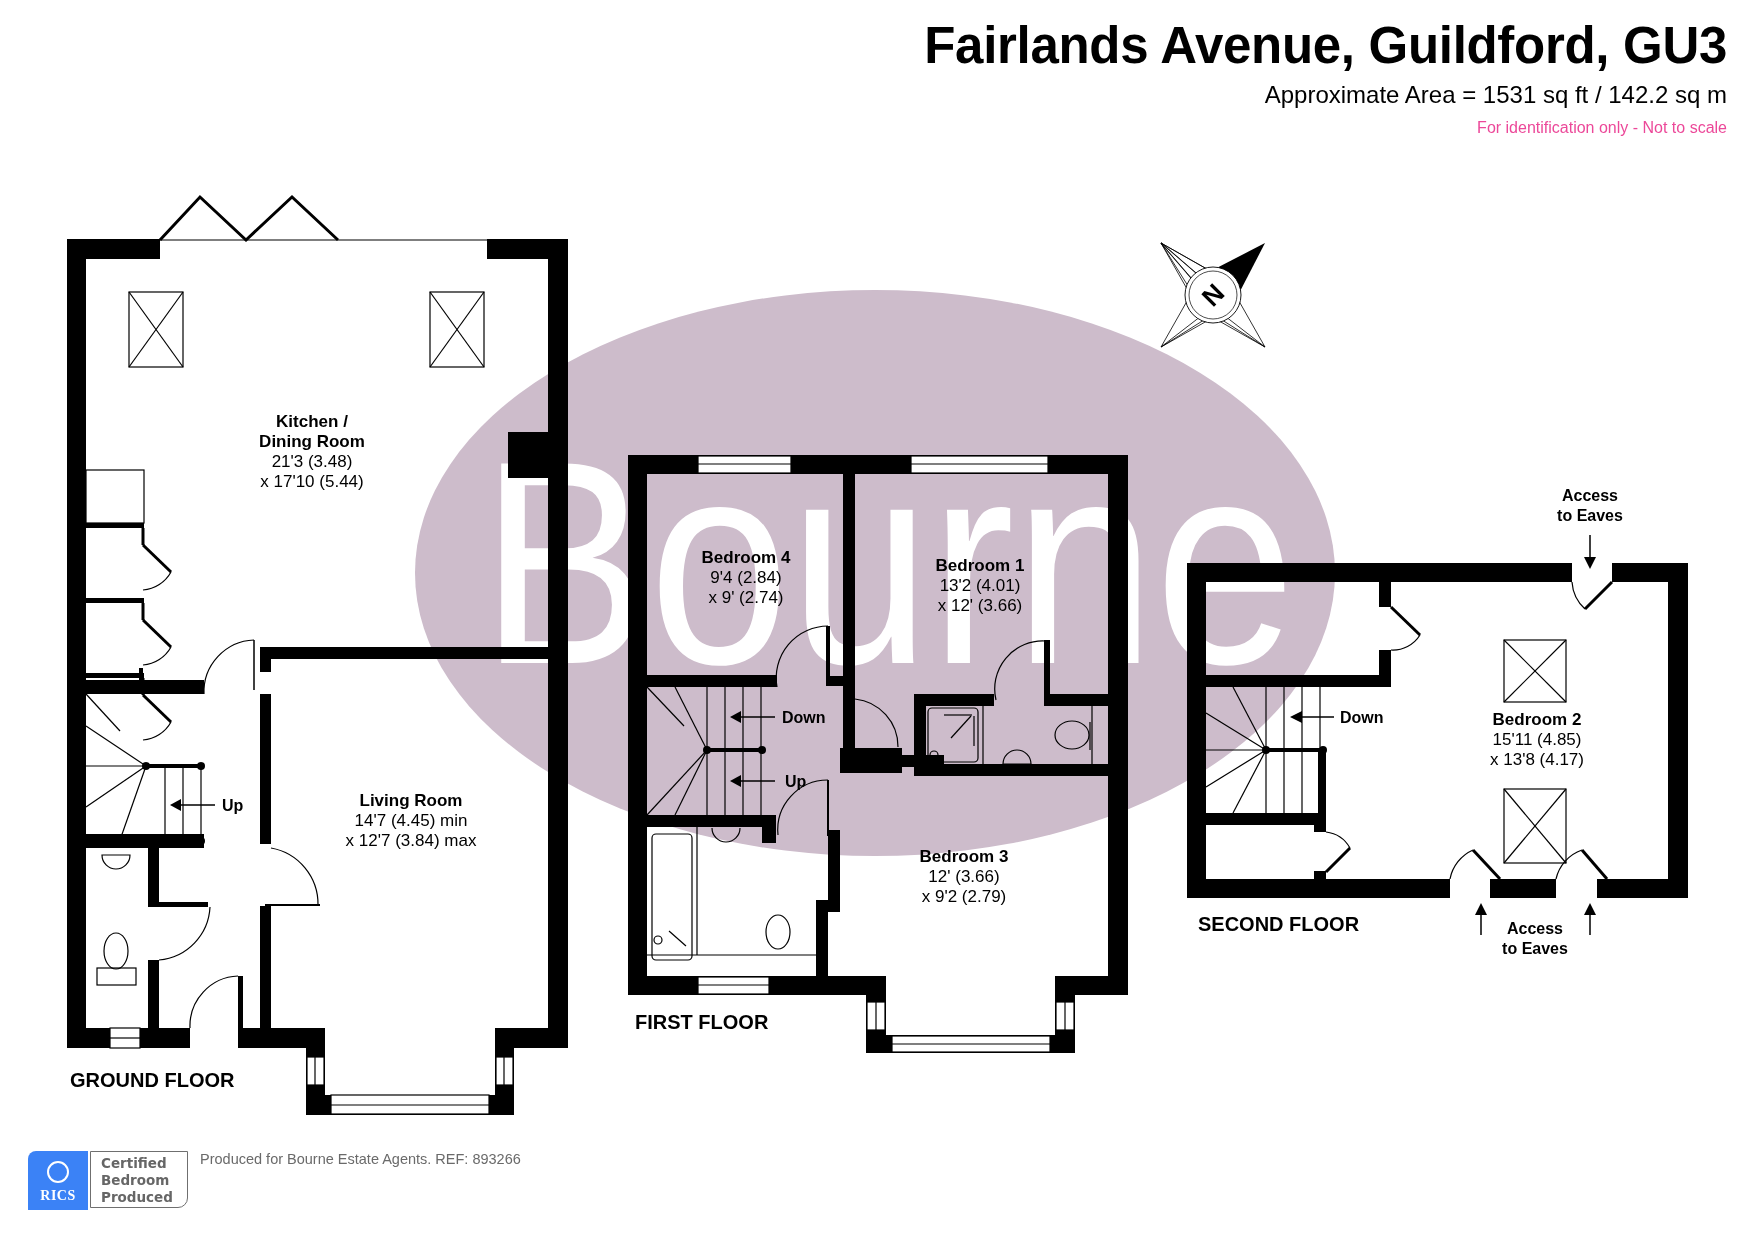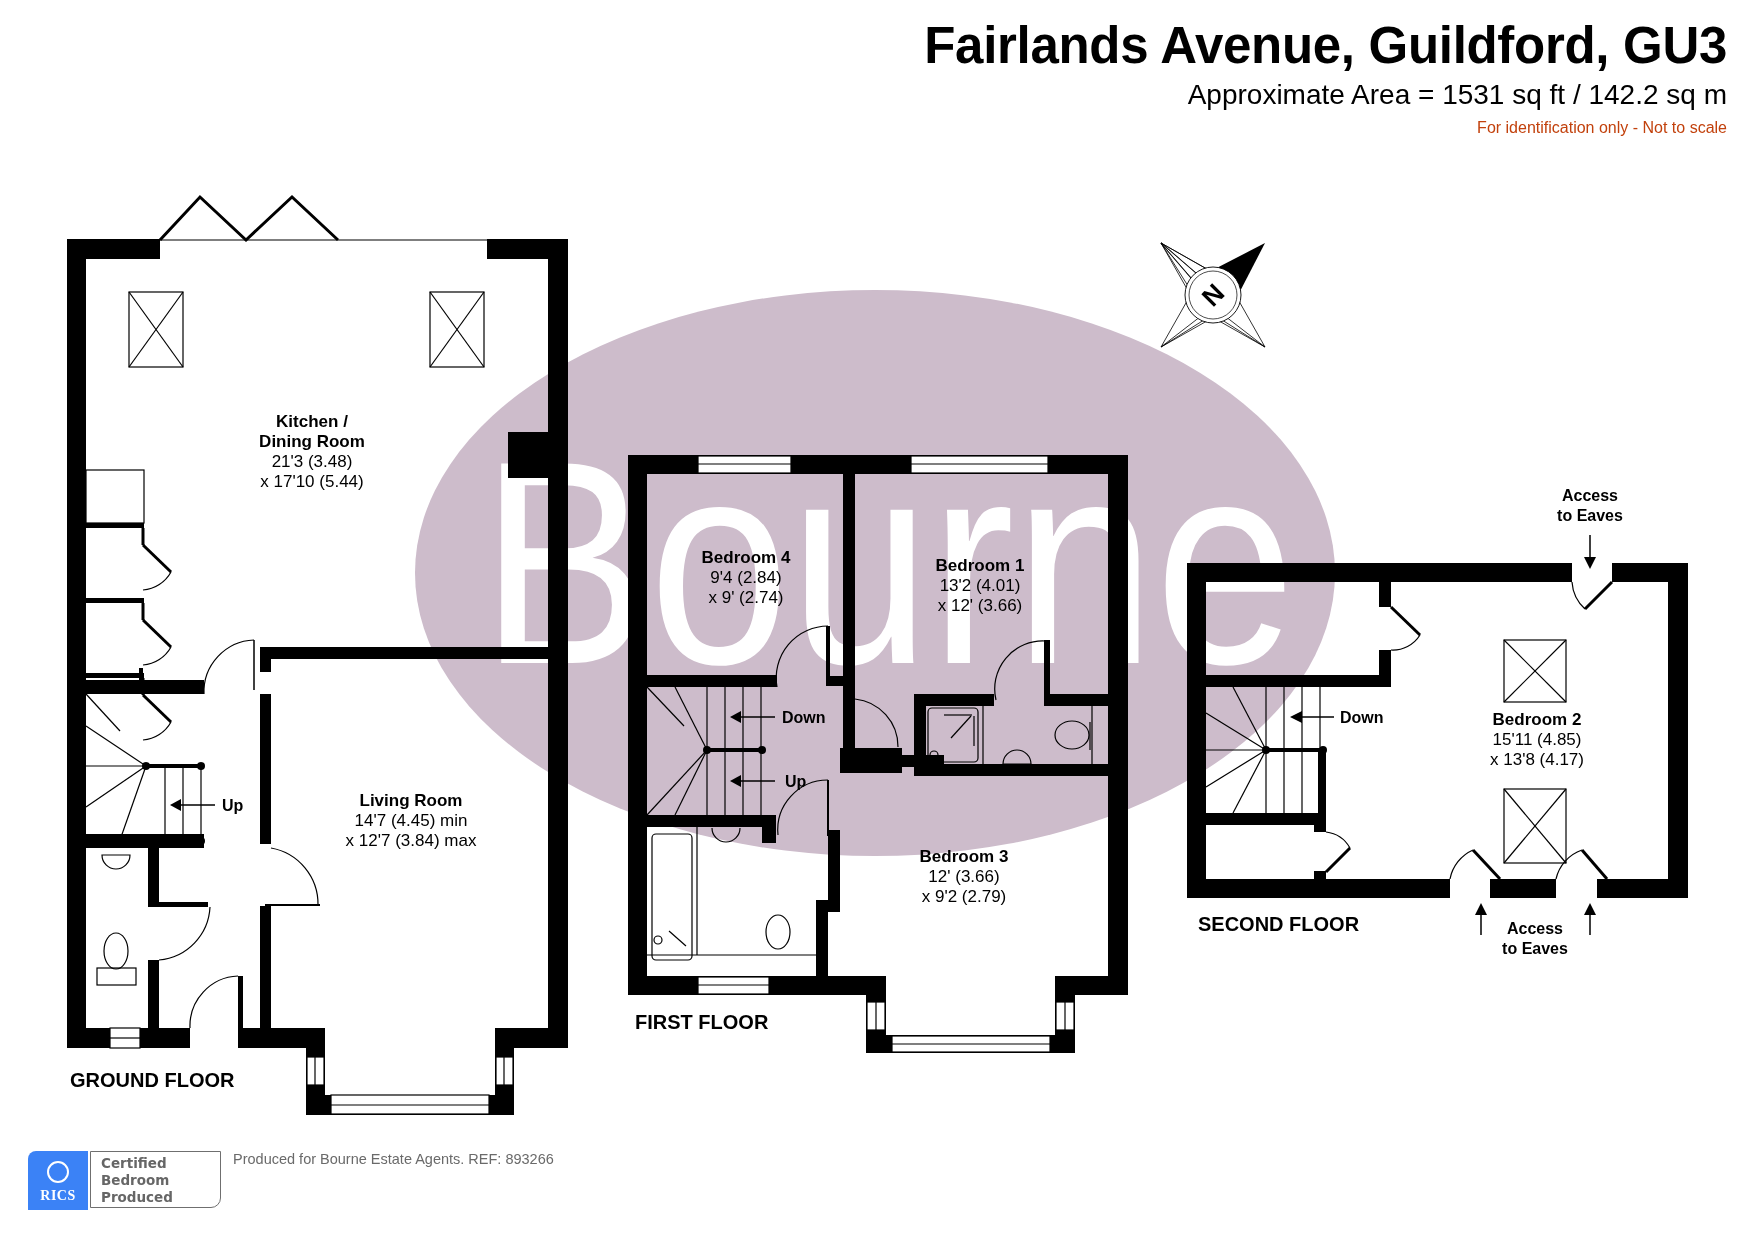--- a/index.html
+++ b/index.html
@@ -1,34 +1,34 @@
 <!DOCTYPE html>
 <html><head>
 <meta charset="utf-8">
 <style>
   html, body { margin:0; padding:0; background:#ffffff; }
   body { width:1755px; height:1241px; position:relative; overflow:hidden; font-family:"Liberation Sans", sans-serif; color:#000; }
   .header { position:absolute; right:28px; top:22px; text-align:right; }
   .title { font-size:51px; font-weight:bold; letter-spacing:-0.3px; line-height:48px; }
-  .area { font-size:28px; line-height:30px; margin-top:10px; }
-  .note { font-size:16px; line-height:20px; margin-top:8px; color:#c2410c; }
+  .area { font-size:24px; line-height:30px; margin-top:10px; }
+  .note { font-size:16px; line-height:20px; margin-top:8px; color:#ec4899; }
   svg.plan { position:absolute; left:0; top:0; }
   .wall { fill:#000; }
   .thin { fill:none; stroke:#000; stroke-width:1.2; }
   .win { fill:#fff; stroke:#000; stroke-width:1.2; }
   .room-name { font-family:"Liberation Sans", sans-serif; font-weight:bold; font-size:17px; }
   .room-dim { font-family:"Liberation Sans", sans-serif; font-size:17px; }
   .floor-label { font-family:"Liberation Sans", sans-serif; font-weight:bold; font-size:20px; }
   .small-bold { font-family:"Liberation Sans", sans-serif; font-weight:bold; font-size:16px; }
   .footer { position:absolute; left:28px; top:1151px; display:flex; align-items:flex-start; }
   .rics-badge { display:flex; height:59px; }
   .rics-logo { width:60px; height:59px; background:#3b82f6; border-radius:8px 0 0 0; color:#fff; display:flex; flex-direction:column; align-items:center; justify-content:flex-end; padding-bottom:6px; box-sizing:border-box; }
   .rics-logo .lion { width:22px; height:22px; border:2px solid #fff; border-radius:50%; margin-bottom:5px; box-sizing:border-box; }
   .rics-logo .rics-text { font-family:"Liberation Serif", serif; font-weight:bold; font-size:14px; letter-spacing:0.5px; }
-  .rics-cert { margin-left:2px; width:131px; height:57px; border:1.5px solid #6f6f6f; border-radius:0 0 10px 0; box-sizing:border-box; padding:3px 0 0 10px; font-family:"DejaVu Sans", sans-serif; font-weight:bold; font-size:13.5px; line-height:17px; color:#666; }
+  .rics-cert { margin-left:2px; width:98px; height:57px; border:1.5px solid #6f6f6f; border-radius:0 0 10px 0; box-sizing:border-box; padding:3px 0 0 10px; font-family:"DejaVu Sans", sans-serif; font-weight:bold; font-size:13.5px; line-height:17px; color:#666; }
   .footer-text { margin-left:12px; margin-top:-1px; font-size:14.5px; line-height:18.5px; color:#6a6a6a; }
 </style>
 </head>
 <body>
 
 <div class="header">
   <div class="title">Fairlands Avenue, Guildford, GU3</div>
   <div class="area">Approximate Area = 1531 sq ft / 142.2 sq m</div>
   <div class="note">For identification only - Not to scale</div>
 </div>

